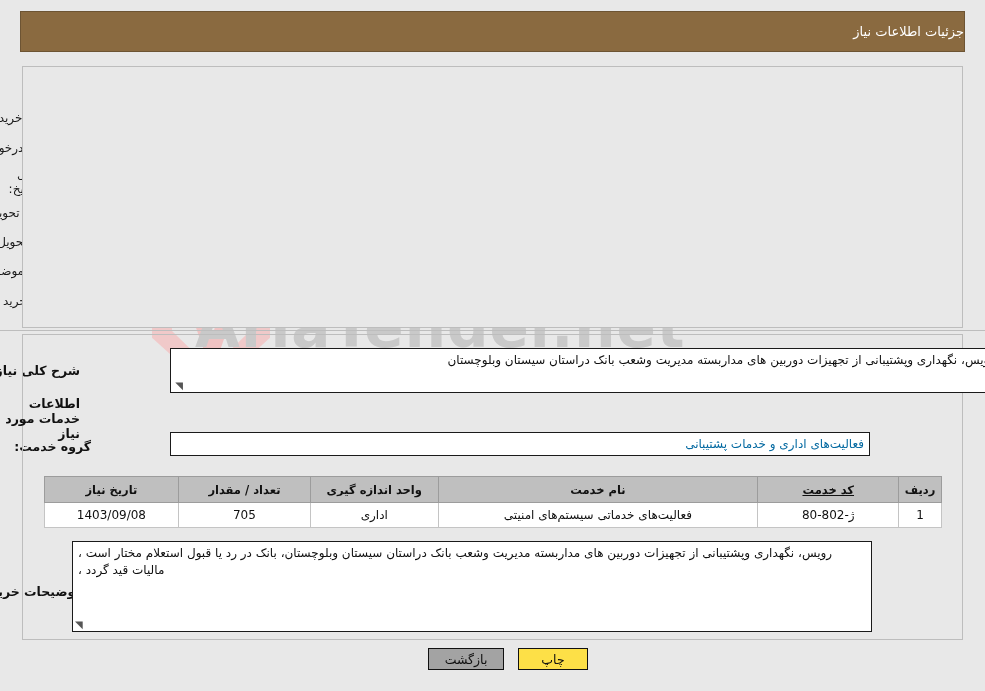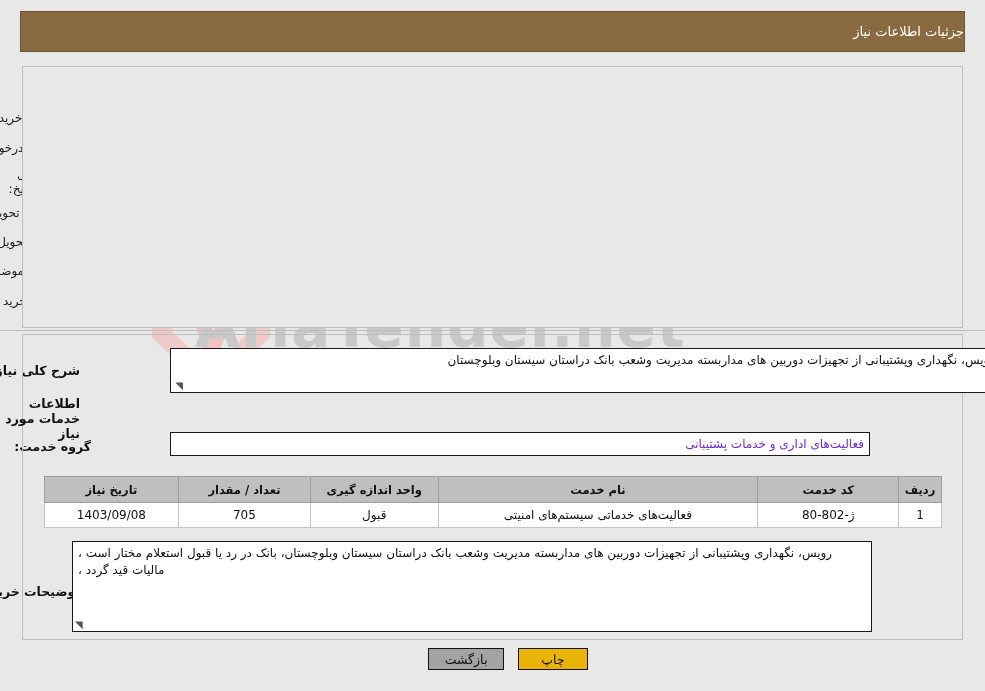--- a/index.html
+++ b/index.html
@@ -103,21 +103,21 @@
     color: #111;
     text-align: right;
     white-space: nowrap;
   }
   .fld {
     position: absolute;
     background: #ffffff;
     border: 1px solid #1a1a1a;
     box-sizing: border-box;
     font-size: 12px;
-    color: #6d28d9;
+    color: #0369a1;
     display: flex;
     align-items: center;
     padding: 0 5px;
     overflow: hidden;
     white-space: nowrap;
   }
   .fld.center { justify-content: center; }
   .fld.yellow { background: #f7f5d8; }
   .fld.ltr { direction: ltr; }
 
@@ -237,21 +237,21 @@
     position: absolute;
     border: 1px solid #111;
     box-sizing: border-box;
     font-size: 12.5px;
     color: #101010;
     display: flex;
     align-items: center;
     justify-content: center;
     cursor: pointer;
   }
-  .btn-print { left: 518px; top: 648px; width: 70px; height: 22px; background: #eab308; }
+  .btn-print { left: 518px; top: 648px; width: 70px; height: 22px; background: #fde047; }
   .btn-back  { left: 428px; top: 648px; width: 76px; height: 22px; background: #a3a3a3; }
 </style>
 </head>
 <body>
 
 <div id="page">
 
   <div class="watermark">
     <div class="wm-shield"></div>
     <div class="wm-shield-inner"></div>
@@ -329,33 +329,33 @@
 
   <div class="section-title" style="right:905px; top:396px;">اطلاعات خدمات مورد نیاز</div>
 
   <div class="lbl-b" style="right:894px; top:439px;margin-left:27px;">گروه خدمت:</div>
   <div class="fld" style="left:170px; top:432px; width:700px; height:24px;">فعالیت‌های اداری و خدمات پشتیبانی</div>
 
   <table class="tbl">
     <thead>
       <tr>
         <th style="width:34px;">ردیف</th>
-        <th style="width:138px;">کد خدمت</th>
+        <th style="width:138px;text-decoration:underline;">کد خدمت</th>
         <th style="width:330px;">نام خدمت</th>
         <th style="width:125px;">واحد اندازه گیری</th>
         <th style="width:130px;">تعداد / مقدار</th>
         <th style="width:129px;">تاریخ نیاز</th>
       </tr>
     </thead>
     <tbody>
       <tr>
         <td>1</td>
         <td>ژ-802-80</td>
         <td>فعالیت‌های خدماتی سیستم‌های امنیتی</td>
-        <td>قبول</td>
+        <td>اداری</td>
         <td>705</td>
         <td>1403/09/08</td>
       </tr>
     </tbody>
   </table>
 
   <div class="lbl-b" style="right:905px; top:584px;">توضیحات خریدار:</div>
   <div class="ta" style="left:72px; top:541px; width:800px; height:91px; text-align:left;">
     <span>رویس، نگهداری وپشتیبانی از تجهیزات دوربین های مداربسته مدیریت وشعب بانک دراستان سیستان وبلوچستان، بانک در رد یا قبول استعلام مختار است ، مالیات قید گردد ،</span>
     <span class="grip">◥</span>

